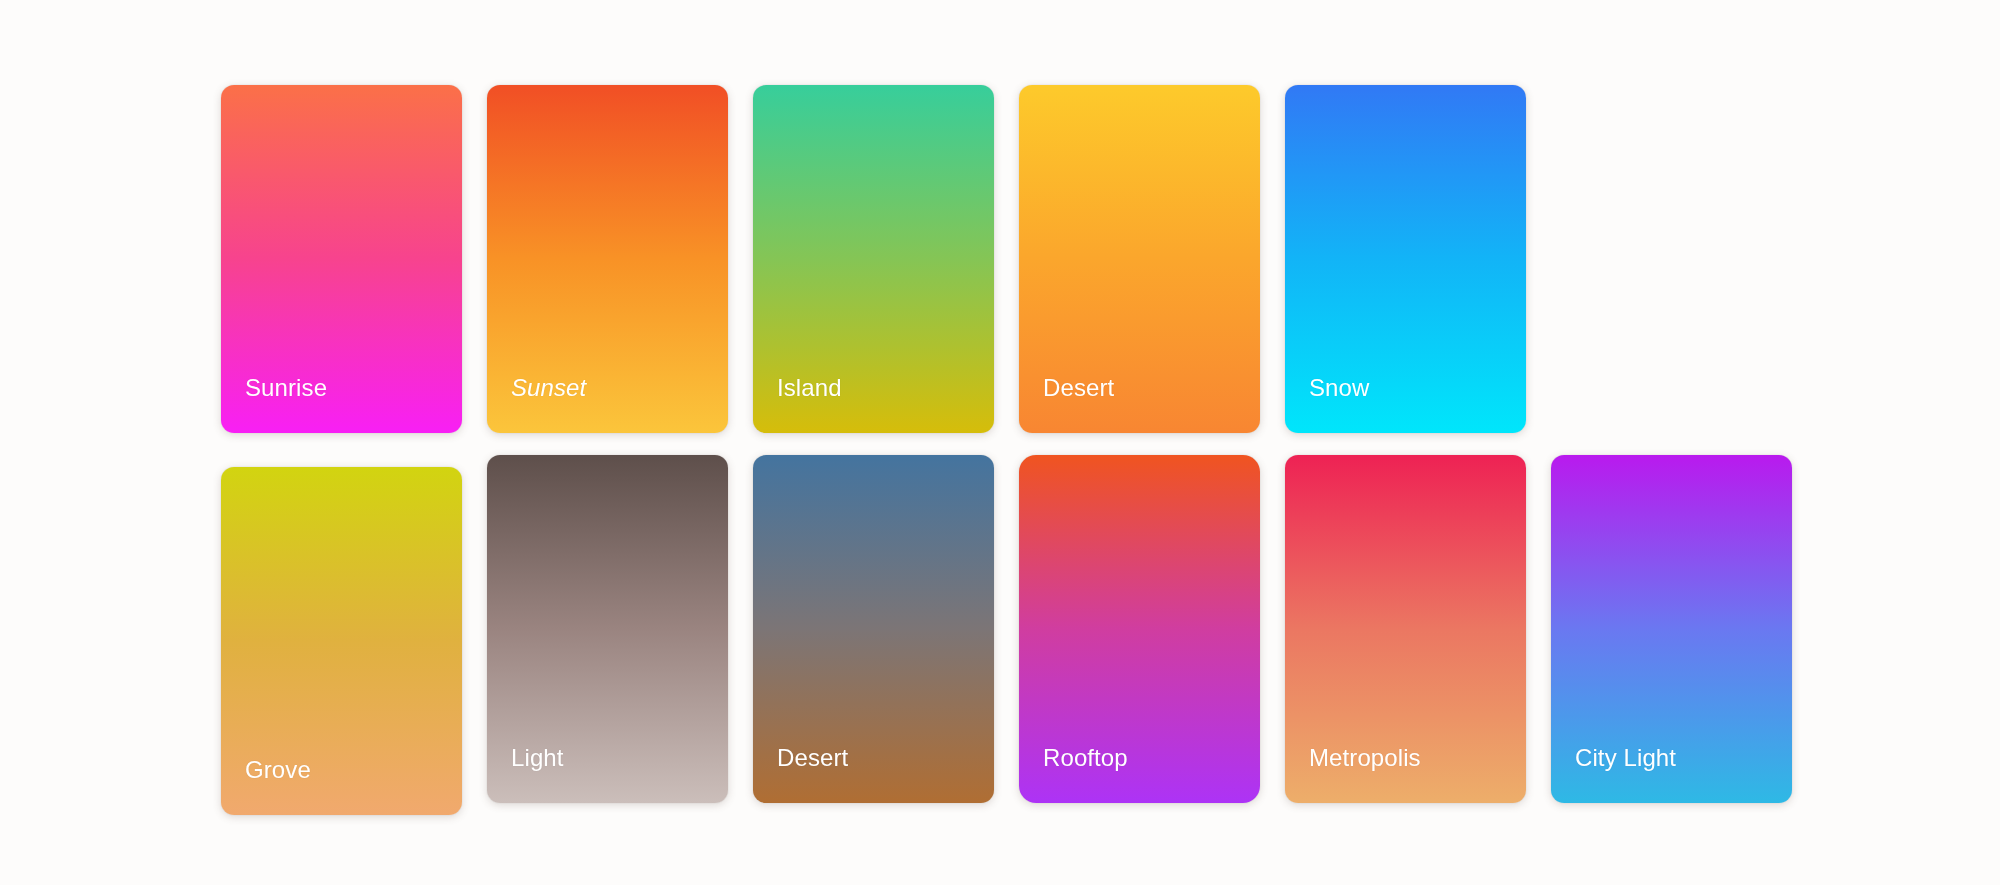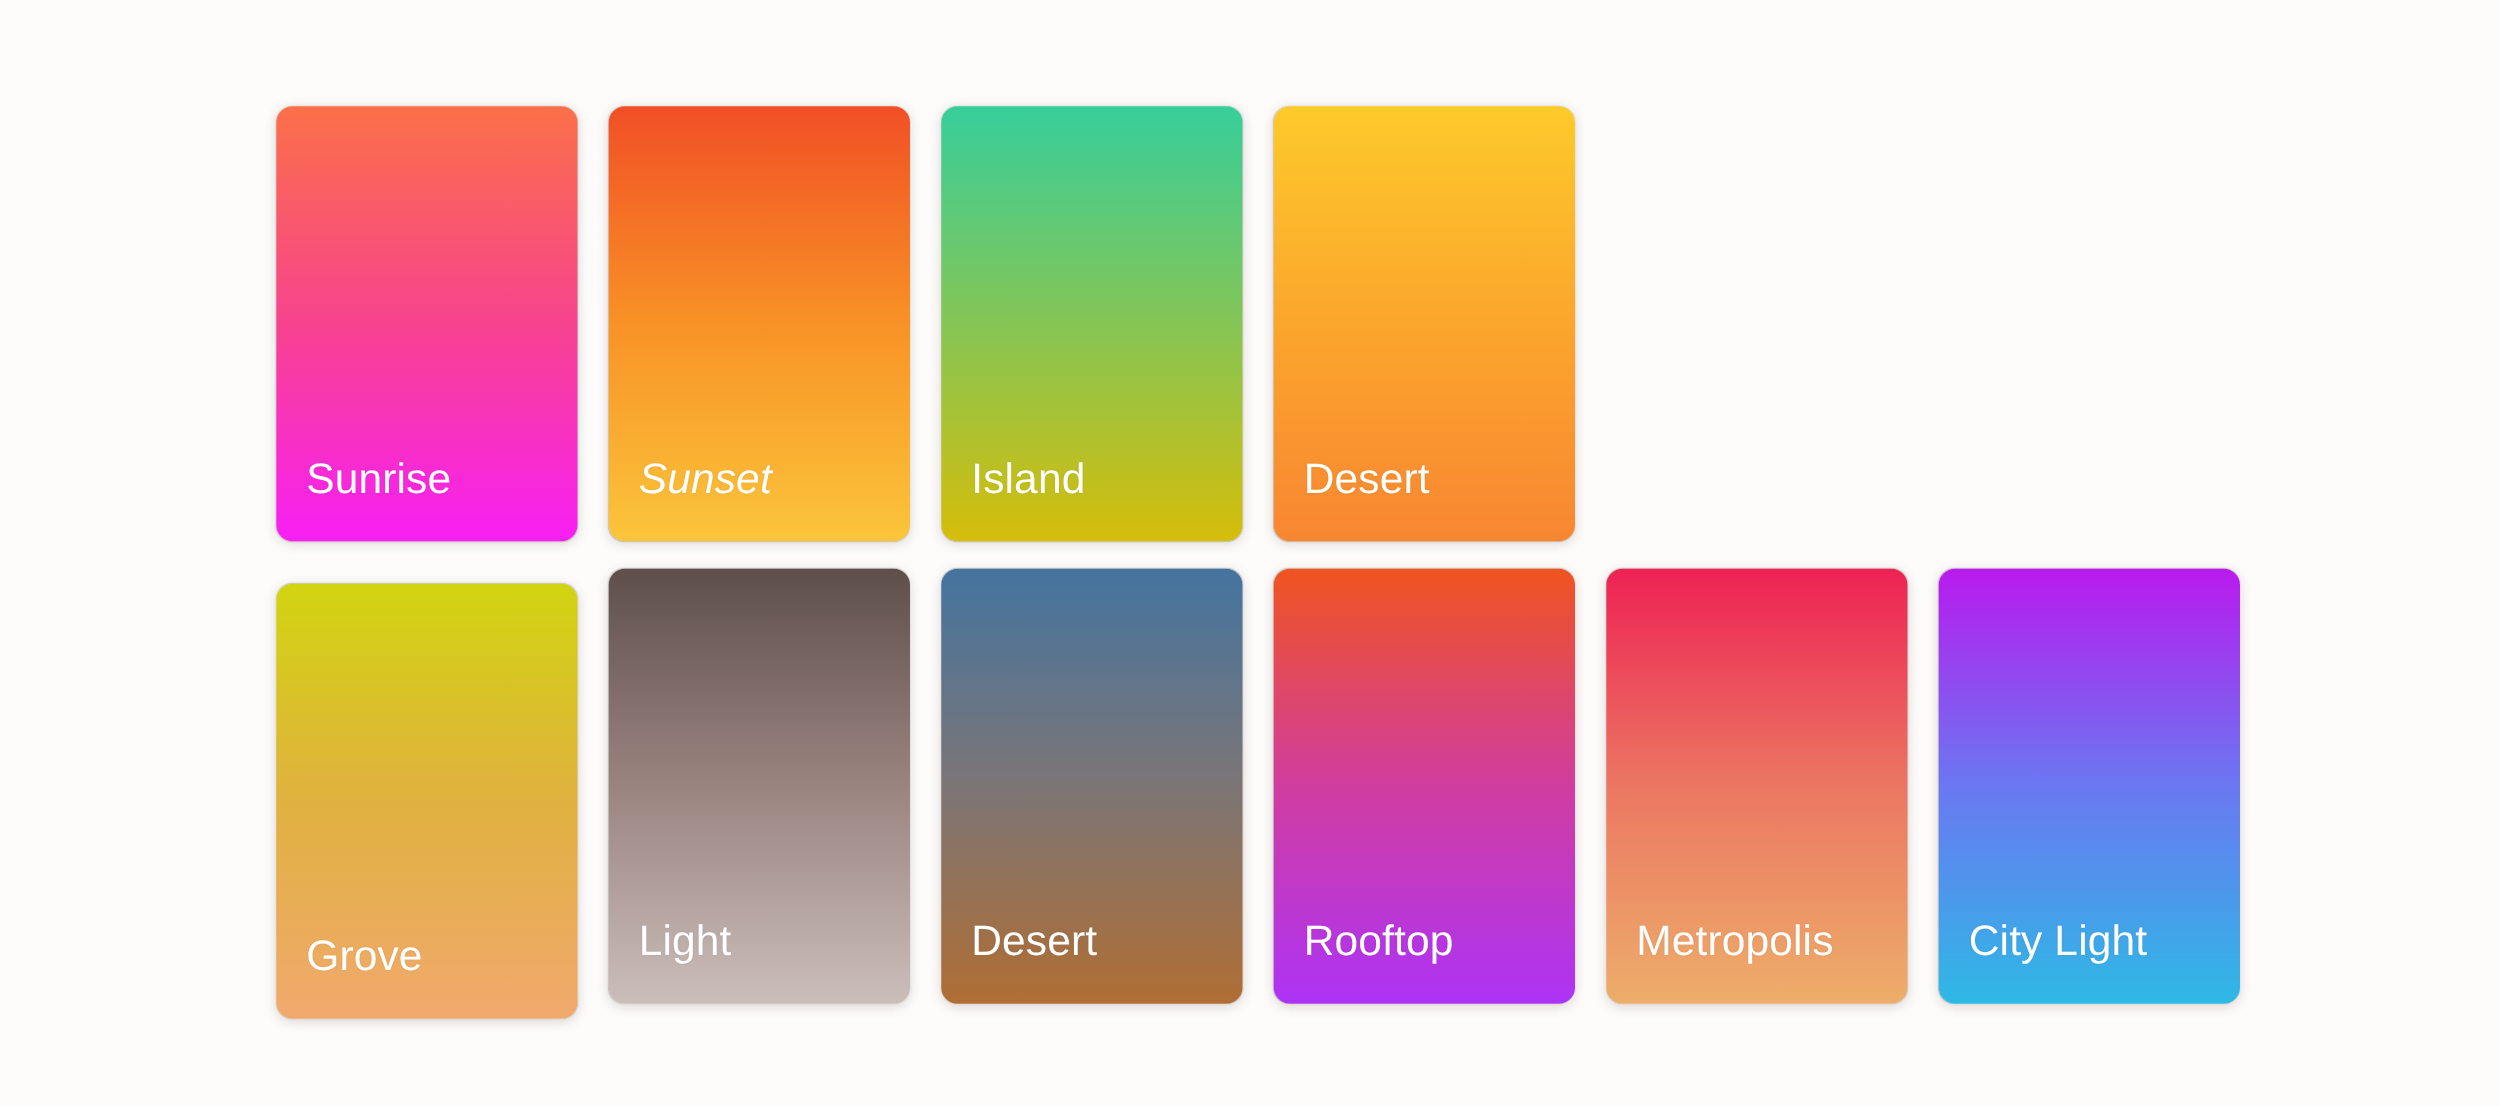--- a/index.html
+++ b/index.html
@@ -42,21 +42,21 @@
                 0 0 1px rgba(60, 50, 45, 0.30);
     flex: 0 0 auto;
     cursor: pointer;
   }
 
   .gradient-card-label {
     position: absolute;
     left: 24px;
     bottom: 33px;
     color: #ffffff;
-    font-size: 34px;
+    font-size: 24px;
     font-weight: 400;
     letter-spacing: 0.1px;
     line-height: 1;
     white-space: nowrap;
     text-shadow: 0 0 2px rgba(0,0,0,0.06);
   }
 </style>
 </head>
 <body style="background: rgb(253, 252, 251);">
 
@@ -67,32 +67,35 @@
       </div>
       <div class="gradient-card" style="background: linear-gradient(rgb(241, 79, 37) 0%, rgb(248, 146, 38) 50%, rgb(251, 197, 59) 100%); font-style: italic;">
         <span class="gradient-card-label">Sunset</span>
       </div>
       <div class="gradient-card" style="background: linear-gradient(rgb(55, 206, 155) 0%, rgb(133, 197, 85) 50%, rgb(214, 189, 10) 100%);">
         <span class="gradient-card-label">Island</span>
       </div>
       <div class="gradient-card" style="background: linear-gradient(rgb(253, 202, 43) 0%, rgb(251, 166, 44) 50%, rgb(248, 134, 50) 100%);">
         <span class="gradient-card-label">Desert</span>
       </div>
+      <div class="gradient-card" style="background: linear-gradient(rgb(49, 121, 245) 0%, rgb(18, 180, 247) 50%, rgb(0, 230, 251) 100%);">
+        <span class="gradient-card-label">Snow</span>
+      </div>
     </div>
     <div class="gradient-row">
       <div class="gradient-card" style="background: linear-gradient(rgb(210, 212, 16) 0%, rgb(224, 177, 63) 50%, rgb(241, 169, 110) 100%); margin-top: 12px;">
         <span class="gradient-card-label">Grove</span>
       </div>
       <div class="gradient-card" style="background: linear-gradient(rgb(94, 79, 75) 0%, rgb(154, 132, 128) 50%, rgb(203, 190, 186) 100%);">
         <span class="gradient-card-label">Light</span>
       </div>
       <div class="gradient-card" style="background: linear-gradient(rgb(68, 116, 159) 0%, rgb(124, 117, 118) 50%, rgb(176, 110, 51) 100%);">
         <span class="gradient-card-label">Desert</span>
       </div>
-      <div class="gradient-card" style="background: linear-gradient(rgb(240, 84, 32) 0%, rgb(208, 61, 160) 50%, rgb(173, 51, 246) 100%);">
+      <div class="gradient-card" style="background: linear-gradient(rgb(240, 84, 32) 0%, rgb(208, 61, 160) 50%, rgb(173, 51, 246) 100%); border-radius: 17px;">
         <span class="gradient-card-label">Rooftop</span>
       </div>
       <div class="gradient-card" style="background: linear-gradient(rgb(238, 34, 84) 0%, rgb(235, 119, 98) 50%, rgb(237, 174, 106) 100%);">
         <span class="gradient-card-label">Metropolis</span>
       </div>
       <div class="gradient-card" style="background: linear-gradient(rgb(185, 26, 238) 0%, rgb(106, 120, 241) 50%, rgb(46, 185, 229) 100%);">
         <span class="gradient-card-label">City Light</span>
       </div>
     </div>
   </div>

